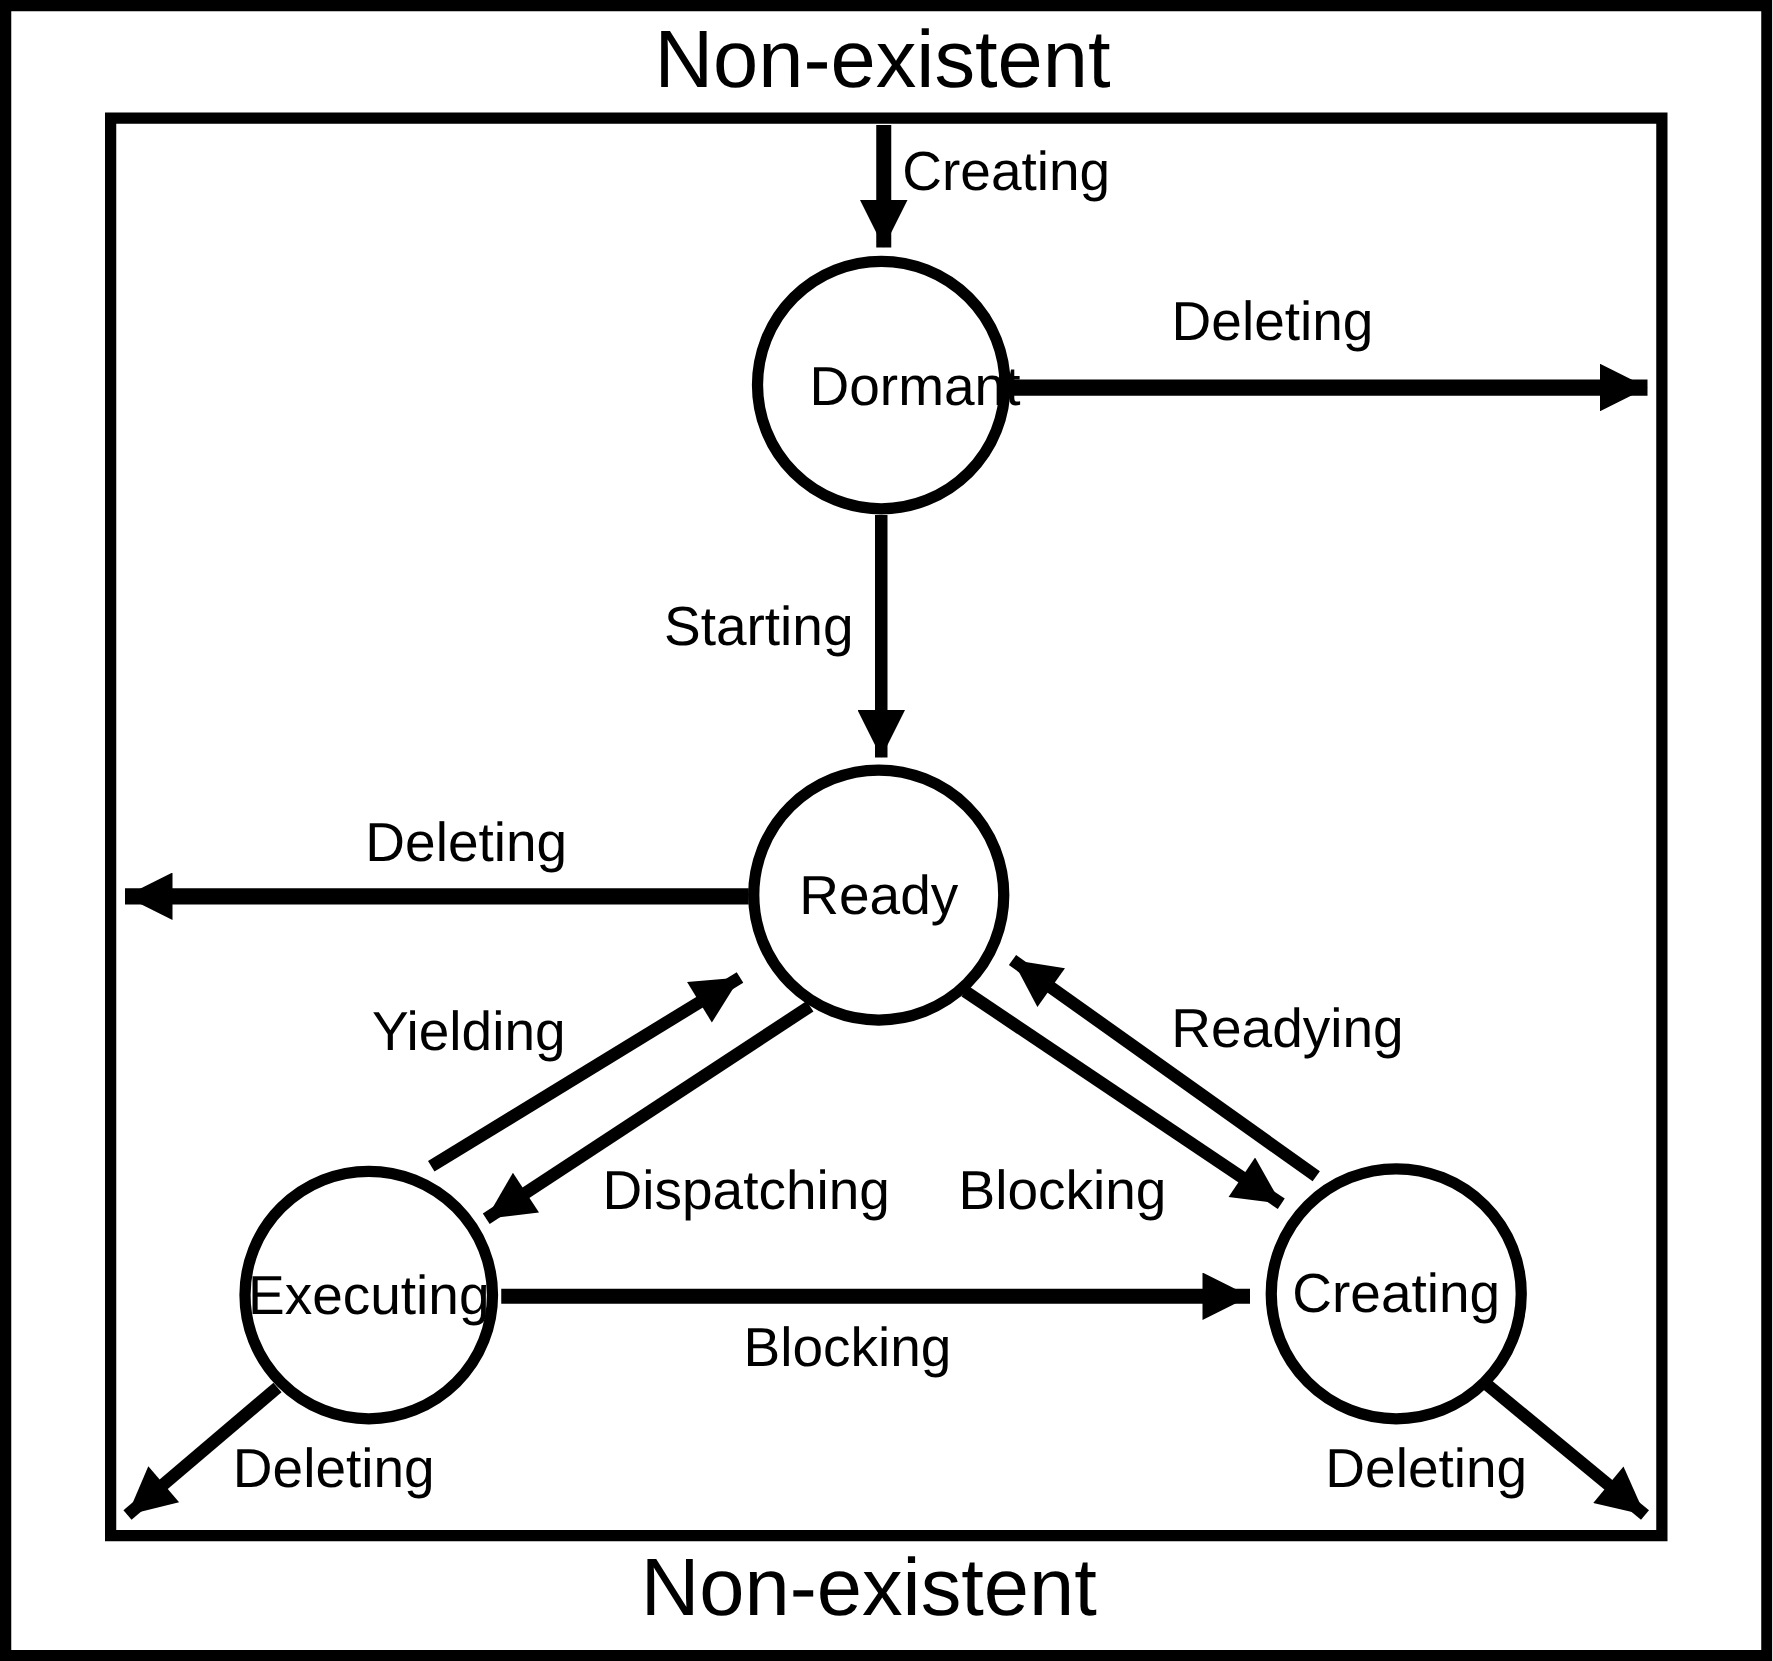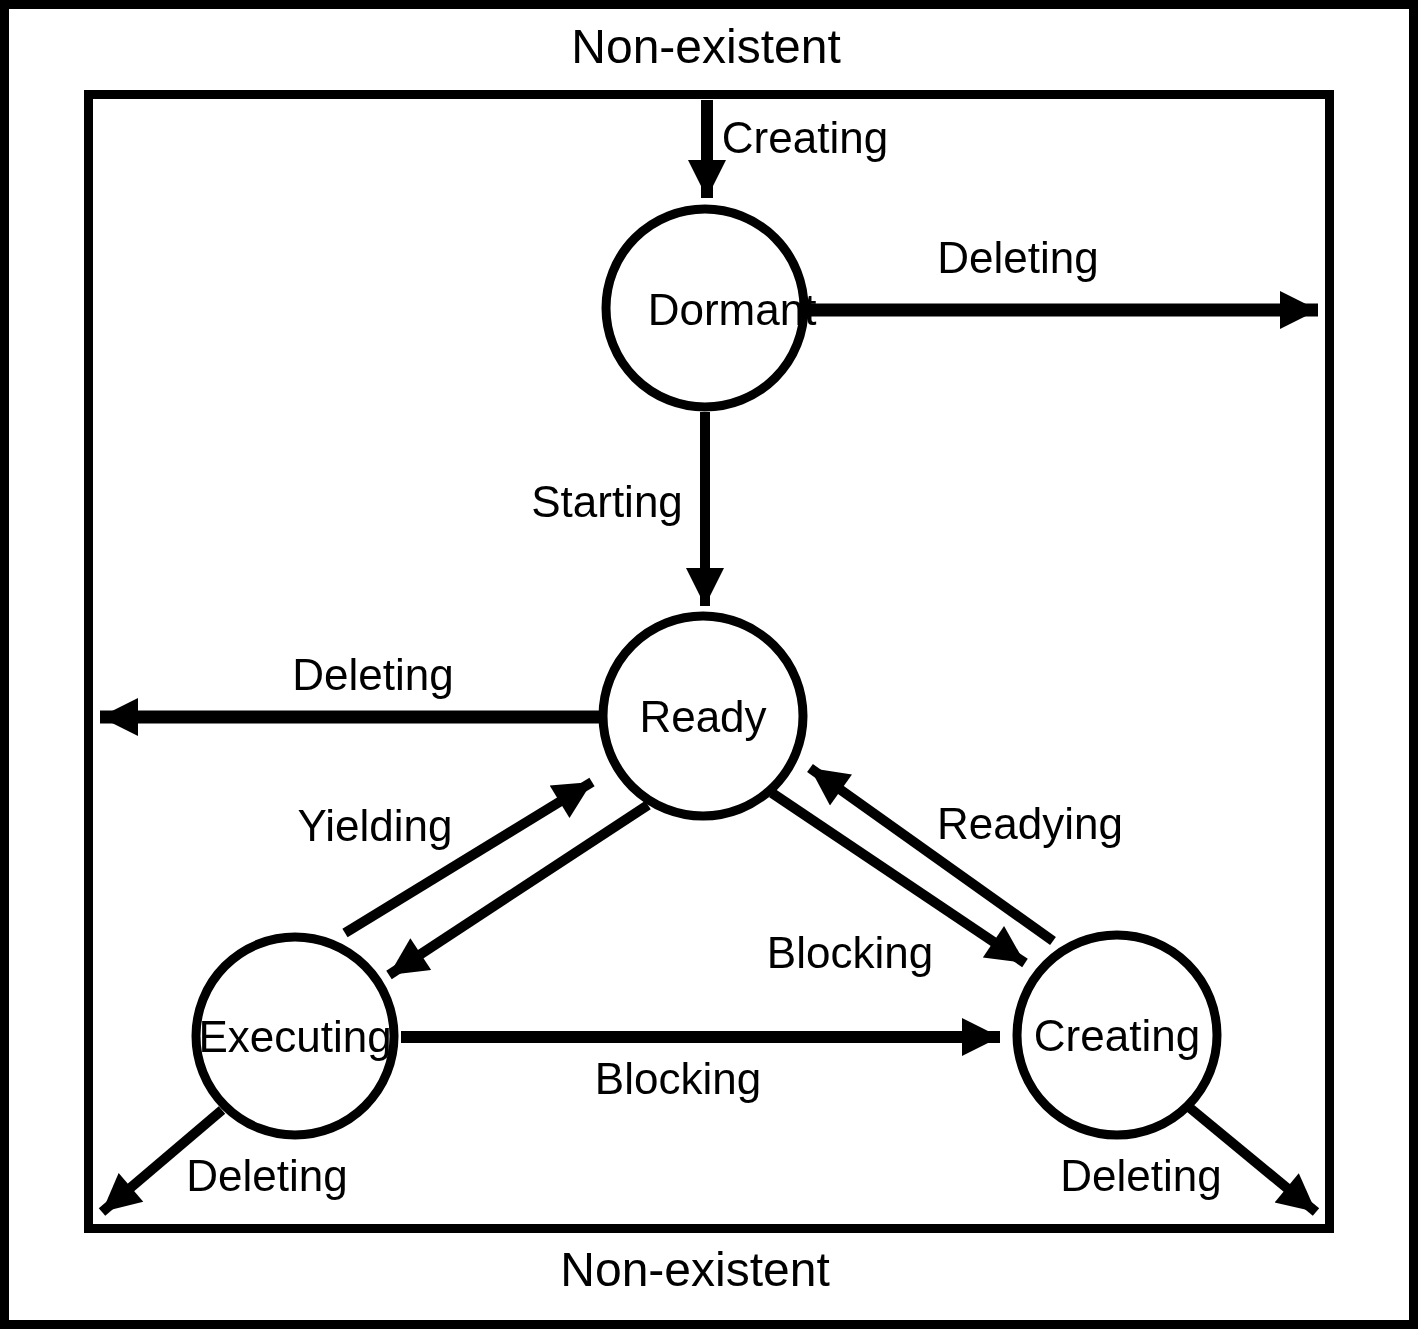--- a/index.html
+++ b/index.html
@@ -23,21 +23,21 @@
   }
   .lbl {
     position: absolute;
     transform: translate(-50%, -50%);
     white-space: nowrap;
     font-size: 44px;
     line-height: 1.1;
     color: #000000;
   }
   .lbl-big {
-    font-size: 48px;
+    font-size: 65px;
   }
 </style>
 </head>
 <body>
 
 <div class="canvas">
 
   <svg class="diagram-svg" width="1418" height="1329" viewBox="0 0 1418 1329">
     <defs>
       <marker id="ah" viewBox="0 0 10 10" refX="10" refY="5" markerUnits="userSpaceOnUse" markerWidth="42" markerHeight="38" orient="auto">
@@ -74,18 +74,19 @@
   <div class="lbl" style="left:703px; top:717px;">Ready</div>
   <div class="lbl" style="left:295px; top:1037px;">Executing</div>
   <div class="lbl" style="left:1117px; top:1036px;">Creating</div>
 
   <div class="lbl" style="left:805px; top:138px;">Creating</div>
   <div class="lbl" style="left:1018px; top:258px;">Deleting</div>
   <div class="lbl" style="left:607px; top:502px;">Starting</div>
   <div class="lbl" style="left:373px; top:675px;">Deleting</div>
   <div class="lbl" style="left:375px; top:826px;">Yielding</div>
   <div class="lbl" style="left:1030px; top:824px;">Readying</div>
+  <div class="lbl" style="left:597px; top:953px;">Dispatching</div>
   <div class="lbl" style="left:850px; top:953px;">Blocking</div>
   <div class="lbl" style="left:678px; top:1079px;">Blocking</div>
   <div class="lbl" style="left:267px; top:1176px;">Deleting</div>
   <div class="lbl" style="left:1141px; top:1176px;">Deleting</div>
 
 </div>
 
 </body></html>

